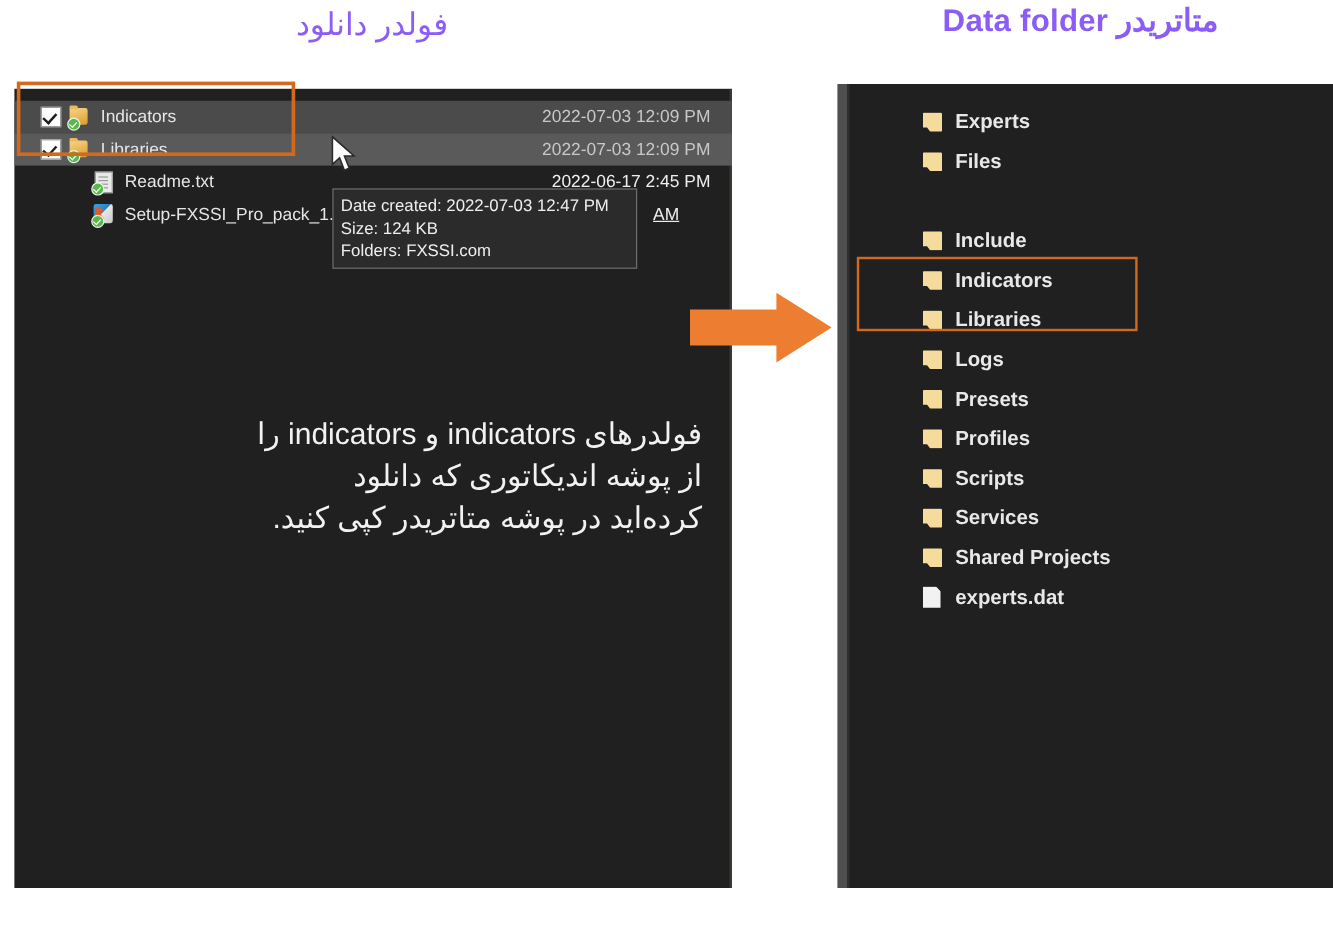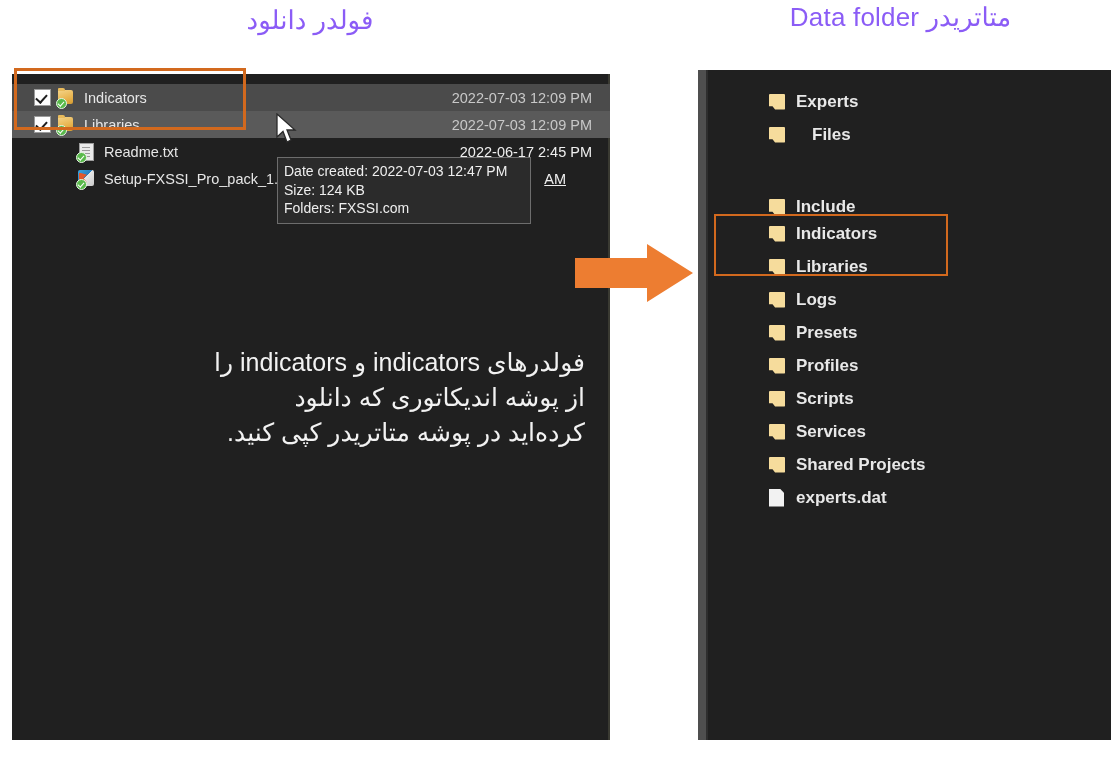--- a/index.html
+++ b/index.html
@@ -20,21 +20,21 @@
     position: absolute;
     color: #8b5cf6;
     font-size: 26px;
     font-weight: 400;
     direction: rtl;
     unicode-bidi: plaintext;
     white-space: nowrap;
     letter-spacing: 0.2px;
   }
   #left-heading  { left: 0;   top: 5px; width: 620px; text-align: center; }
-  #right-heading { left: 690px; top: 2px; width: 421px; text-align: center; }
+  #right-heading { left: 690px; top: 2px; width: 421px; text-align: center; font-weight: bold; }
 
   
   #left-panel {
     position: absolute;
     left: 12px;
     top: 74px;
     width: 598px;
     height: 666px;
     background: #202020;
     overflow: hidden;
@@ -363,27 +363,27 @@
 
 <div id="right-panel">
   <div class="scroll-strip"></div>
 
   <div class="tree-row" style="top:15px;">
     <div class="tree-icon">
         <div class="ic-folder2"></div>
       </div>
     <div class="tree-label">Experts</div>
   </div>
-  <div class="tree-row" style="top:48px;gap:16px;">
+  <div class="tree-row" style="top:48px;">
     <div class="tree-icon">
         <div class="ic-folder2"></div>
       </div>
     <div class="tree-label">Files</div>
   </div>
-  <div class="tree-row" style="top:114px;align-items:flex-end;">
+  <div class="tree-row" style="top:114px;">
     <div class="tree-icon">
         <div class="ic-folder2"></div>
       </div>
     <div class="tree-label">Include</div>
   </div>
   <div class="tree-row" style="top:147px;">
     <div class="tree-icon">
         <div class="ic-folder2"></div>
       </div>
     <div class="tree-label">Indicators</div>

